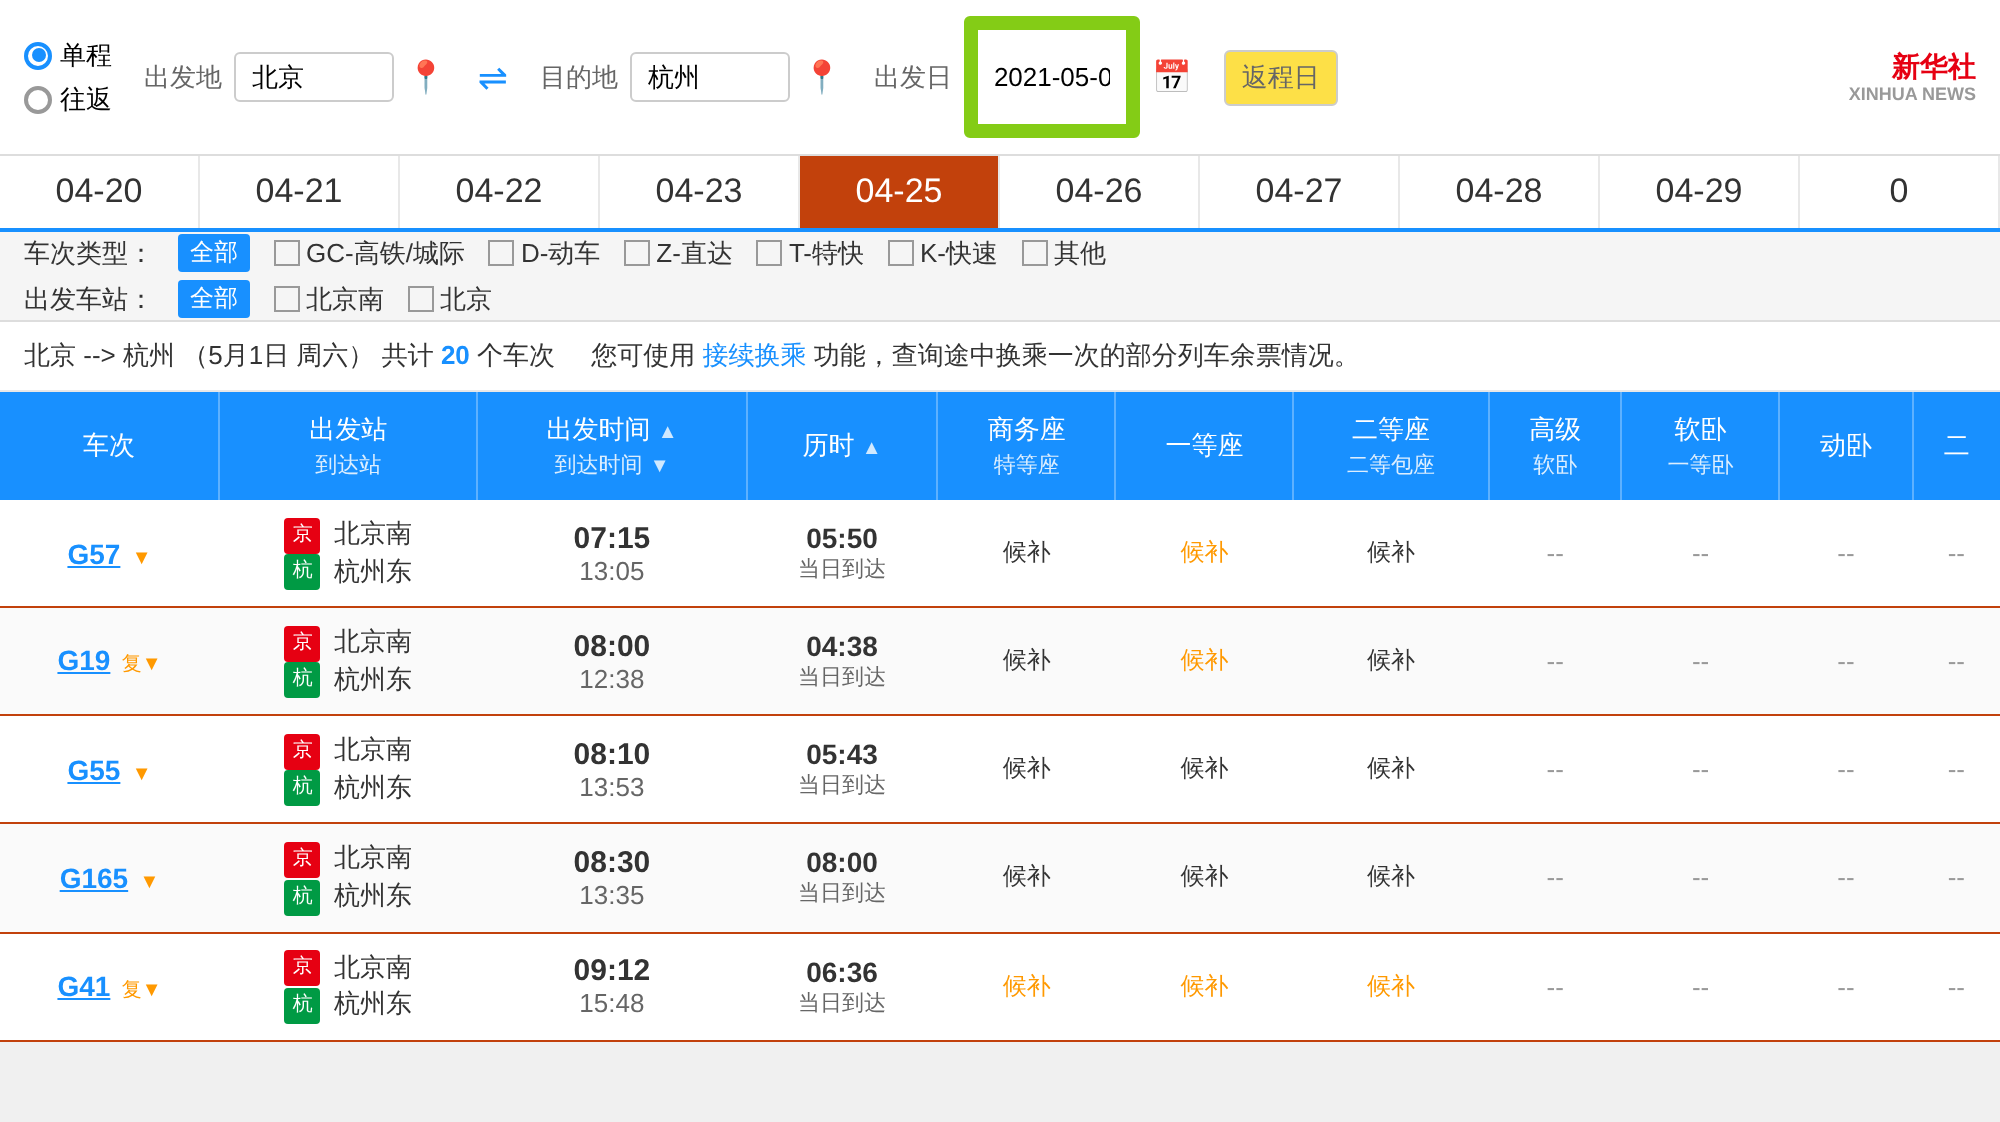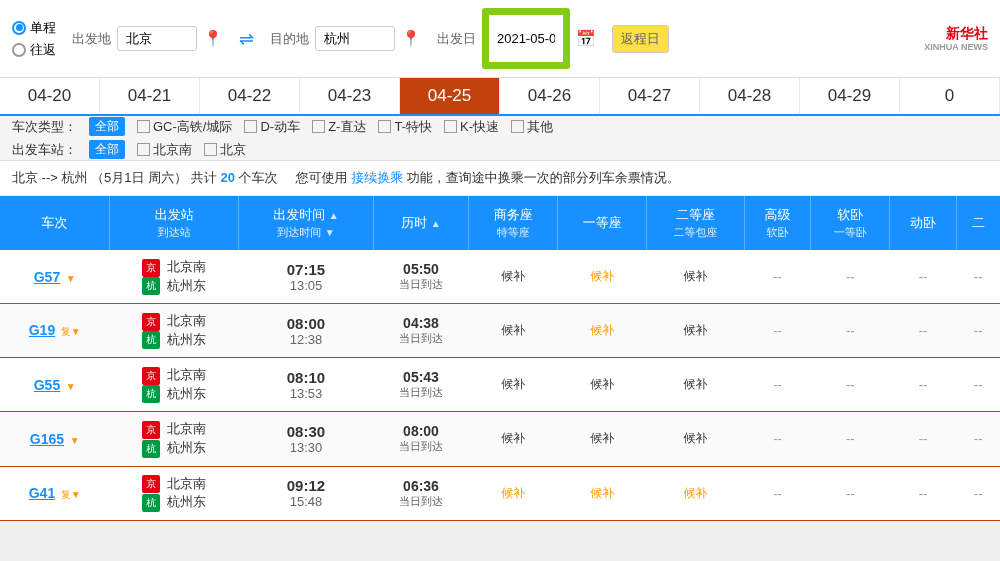--- a/index.html
+++ b/index.html
@@ -402,21 +402,21 @@
         <span class="station-icon icon-bj">京</span>
         <span class="station-name">北京南</span>
       </div>
       <div>
         <span class="station-icon icon-hz">杭</span>
         <span class="station-name">杭州东</span>
       </div>
     </td>
     <td>
       <div class="time-main">08:30</div>
-      <div class="time-arrive">13:30</div>
+      <div class="time-arrive">13:35</div>
     </td>
     <td>
       <div class="duration">08:00</div>
       <div class="same-day">当日到达</div>
     </td>
     <td>
       <span class="kandbu" style="color:#333;">候补</span>
     </td>
     <td>
       <span class="kandbu" style="color:#333;">候补</span>

